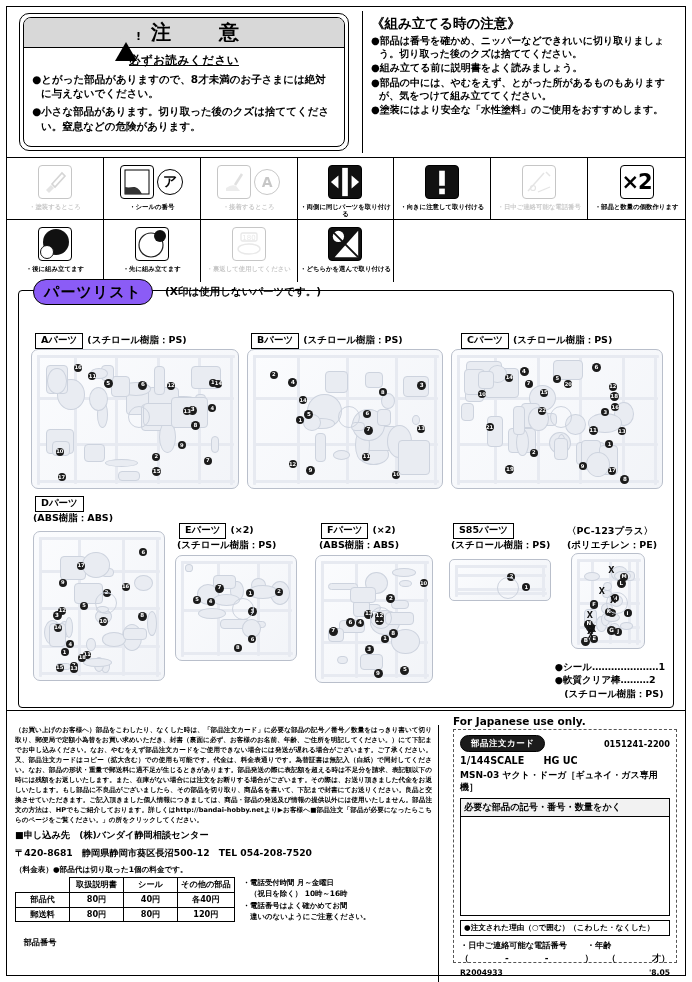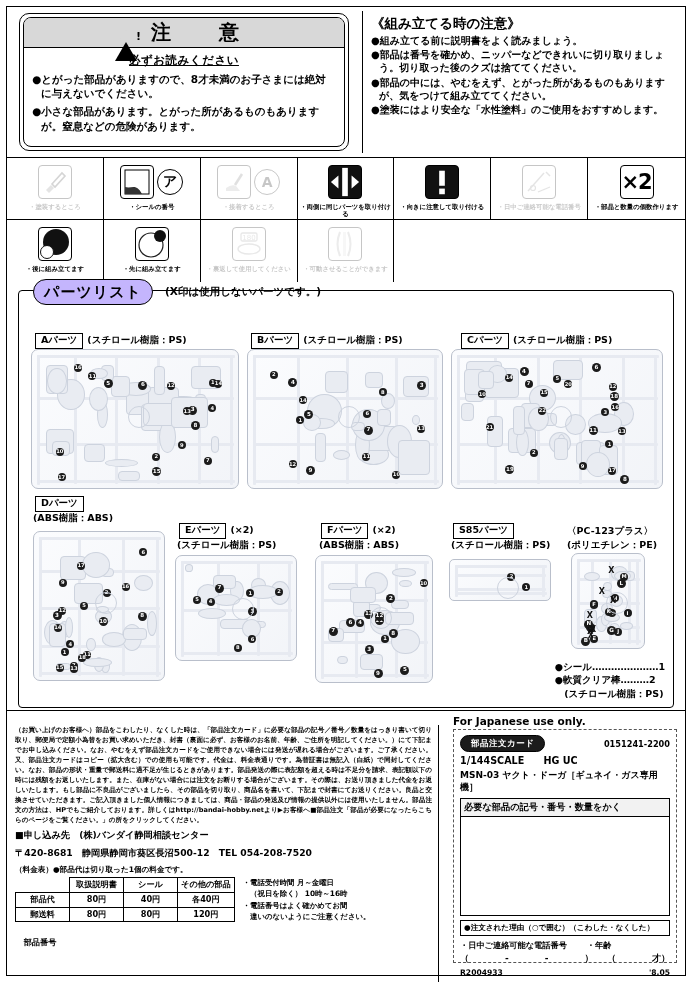--- a/index.html
+++ b/index.html
@@ -95,21 +95,21 @@
   .circ { width:26px;height:26px;border:1.2px solid #000;border-radius:50%;
     display:flex;align-items:center;justify-content:center;font-size:14px;font-weight:bold;}
 
   
   .parts-section {
     position:absolute; left:18px; top:290px; width:656px; height:418px;
     border:1.2px solid #000; border-radius:4px; background:#fff;
   }
   .pl-badge {
     position:absolute; left:14px; top:-12px; width:120px; height:26px;
-    border:1.6px solid #000; border-radius:13px; background:#c4b5fd;
+    border:1.6px solid #000; border-radius:13px; background:#8b5cf6;
     display:flex; align-items:center; justify-content:center;
     font-size:15px; font-weight:bold; letter-spacing:1px;
   }
   .pl-note { position:absolute; left:146px; top:-6px; font-size:10.5px; font-weight:bold;}
 
   .grp-label {
     position:absolute; font-size:9.5px; font-weight:bold; white-space:nowrap;
   }
   .grp-label .boxed {
     border:1px solid #000; padding:0px 5px 1px 5px; margin-right:4px;
@@ -197,28 +197,28 @@
     <div class="warn-left">
       <div class="warn-left-inner">
         <div class="warn-title">
           <span style="position:relative;display:inline-block;">
             <span class="tri"></span><span class="excl">!</span>
           </span>
           <span class="txt">注　意</span>
         </div>
         <div class="warn-sub">必ずお読みください</div>
         <div class="warn-li">●とがった部品がありますので、8才未満のお子さまには絶対に与えないでください。</div>
-        <div class="warn-li">●小さな部品があります。とがった所があるものもありますが。窒息などの危険があります。</div>
+        <div class="warn-li">●小さな部品があります。切り取った後のクズは捨ててください。窒息などの危険があります。</div>
       </div>
     </div>
 
     <div class="warn-right">
       <div class="wr-title">《組み立てる時の注意》</div>
+      <div class="wr-li">●部品は番号を確かめ、ニッパーなどできれいに切り取りましょう。切り取った後のクズは捨ててください。</div>
       <div class="wr-li">●組み立てる前に説明書をよく読みましょう。</div>
-      <div class="wr-li">●部品は番号を確かめ、ニッパーなどできれいに切り取りましょう。切り取った後のクズは捨ててください。</div>
       <div class="wr-li">●部品の中には、やむをえず、とがった所があるものもありますが、気をつけて組み立ててください。</div>
       <div class="wr-li">●塗装にはより安全な「水性塗料」のご使用をおすすめします。</div>
     </div>
   </div>
 
   <div class="icon-grid" id="icon-grid">
       <div class="icon-cell">
         <div class="ic-box faded">
           <div class="sq">
             <svg width="26" height="26" viewBox="0 0 26 26">
@@ -323,30 +323,30 @@
             <svg width="32" height="32" viewBox="0 0 32 32">
               <ellipse cx="16" cy="21" rx="11" ry="5" fill="none" stroke="#999" stroke-width="1.3"></ellipse>
               <rect x="8" y="5" width="16" height="8" rx="1.5" fill="none" stroke="#999" stroke-width="1.3"></rect>
               <text x="16" y="12" font-size="7" text-anchor="middle" fill="#999">180</text>
             </svg>
           </div>
         </div>
         <div class="ic-cap faded">・裏返して使用してください</div>
       </div>
       <div class="icon-cell">
-        <div class="ic-box faded">
-          <div class="sq">
-            <svg width="32" height="32" viewBox="0 0 32 32">
-              <path d="M11 4 q-5 12 0 24" stroke="#aaa" stroke-width="2" fill="none"></path>
-              <path d="M19 4 q5 12 0 24" stroke="#aaa" stroke-width="2" fill="none"></path>
-              <rect x="14" y="4" width="3" height="24" fill="#ddd"></rect>
-            </svg>
-          </div>
-        </div>
-        <div class="ic-cap faded">・可動させることができます</div>
+        <div class="ic-box">
+          <div class="sq black">
+            <svg width="34" height="34" viewBox="0 0 34 34">
+              <circle cx="10" cy="9" r="6" fill="#fff"></circle>
+              <path d="M31 3 L31 31 L6 31 Z" fill="#fff"></path>
+              <path d="M3 3 L31 31" stroke="#111" stroke-width="2"></path>
+            </svg>
+          </div>
+        </div>
+        <div class="ic-cap">・どちらかを選んで取り付ける</div>
       </div>
     </div>
 
   <div class="parts-section">
     <div class="pl-badge">パーツリスト</div>
     <div class="pl-note">(X印は使用しないパーツです。)</div>
 
     <div class="grp-label" style="left:16px; top:42px;">
       <span class="boxed">Aパーツ</span><span>(スチロール樹脂：PS)</span>
     </div>

